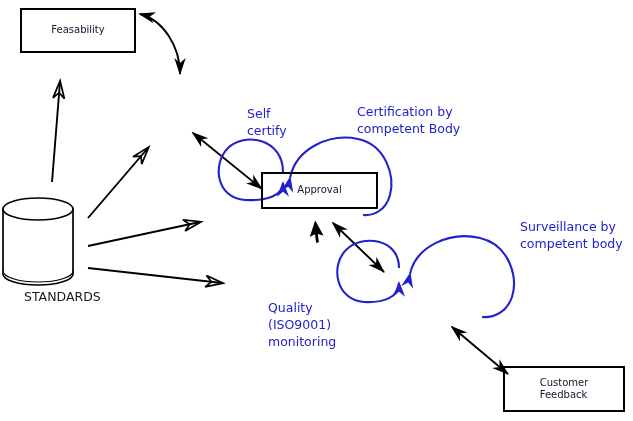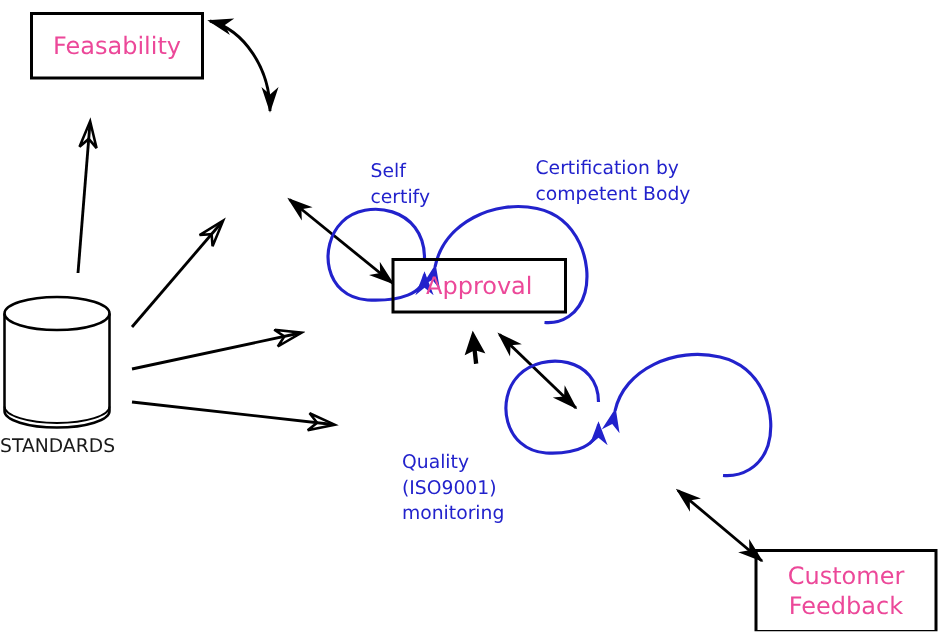--- a/index.html
+++ b/index.html
@@ -22,23 +22,23 @@
     width: 633px;
     height: 421px;
   }
   .node-box {
     position: absolute;
     border: 2px solid #000000;
     background: transparent;
     display: flex;
     align-items: center;
     justify-content: center;
-    text-align: center;
-    color: #ec4899;
-    font-size: 16px;
+    text-align: left;
+    color: #0f172a;
+    font-size: 10px;
     line-height: 1.25;
     box-sizing: border-box;
   }
   .annot {
     position: absolute;
     color: #2222cc;
     font-size: 12.5px;
     line-height: 1.35;
     white-space: pre-line;
   }
@@ -136,33 +136,35 @@
   <div class="node-box" style="left:20px; top:8px; width:116px; height:45px;">
     <span>Feasability</span>
   </div>
 
 
   <div class="node-box" style="left:261px; top:172px; width:117px; height:37px;">
     <span>Approval</span>
   </div>
 
 
-  <div class="node-box" style="left:503px; top:366px; width:122px; height:56px; white-space:pre-line;">
+  <div class="node-box" style="left:503px; top:366px; width:122px; height:46px; white-space:pre-line;">
     <span>Customer
 Feedback</span>
   </div>
 
-  <div class="store-label" style="left:0px; top:289px;">STANDARDS</div>
+  <div class="store-label" style="left:0px; top:289px;padding-left:24px;">STANDARDS</div>
 
   <div class="annot" style="left:357px; top:104px;">Certification by
 competent Body</div>
 
   <div class="annot" style="left:247px; top:106px;">Self
 certify</div>
 
+  <div class="annot" style="left:520px; top:219px;">Surveillance by
+competent body</div>
 
   <div class="annot" style="left:268px; top:300px;">Quality
 (ISO9001)
 monitoring</div>
 
   <svg class="cursor-layer" width="633" height="421">
     <g transform="translate(315,219) rotate(18)">
       <path d="M0,0 L0,20 L4.6,15.4 L8,23 L11.6,21.2 L8.2,13.8 L14.6,13.6 Z" fill="#000000" stroke="#ffffff" stroke-width="1.1"></path>
     </g>
   </svg>

